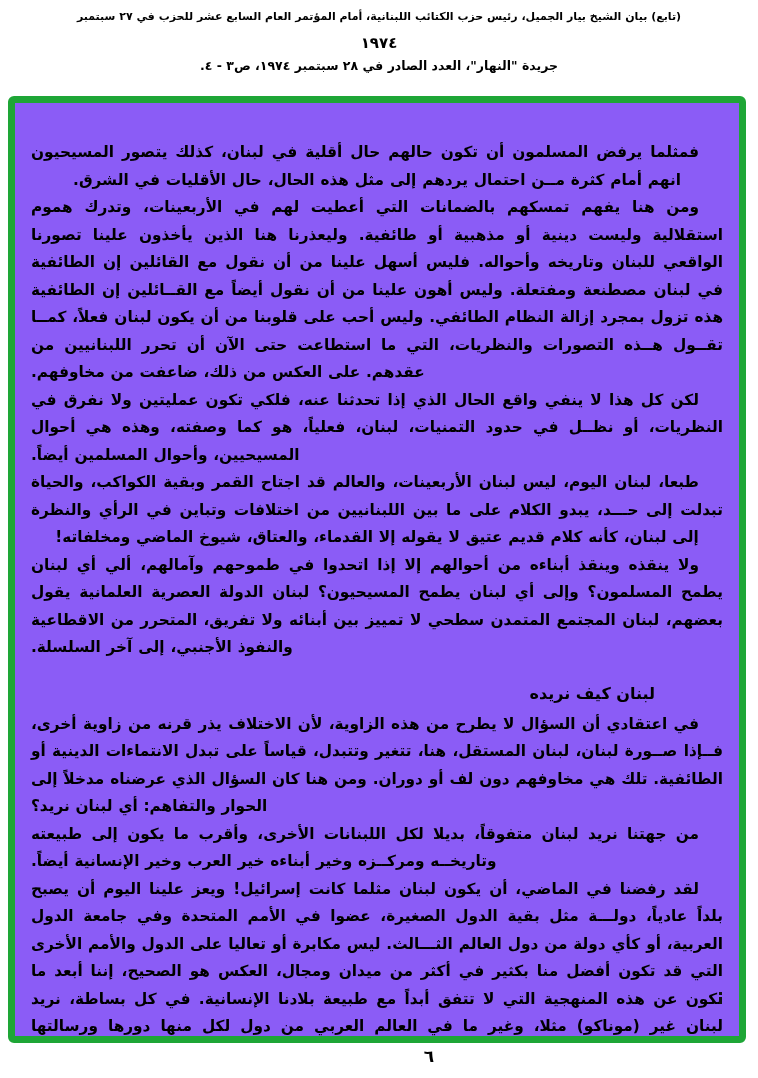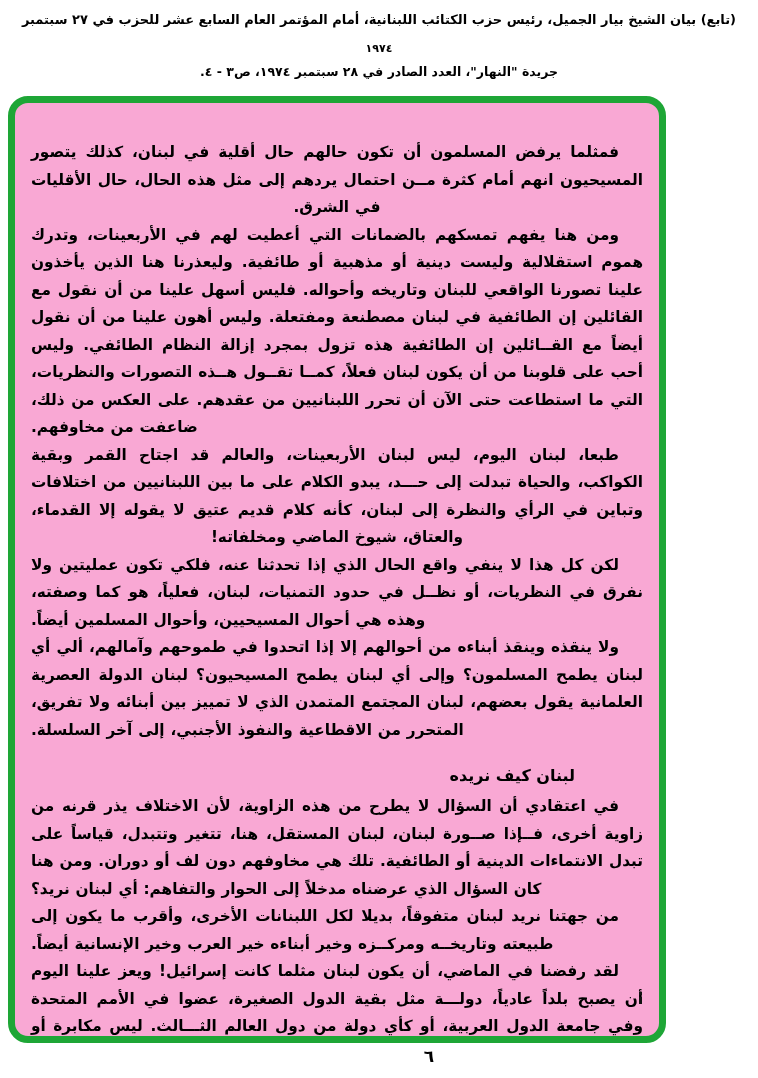--- a/index.html
+++ b/index.html
@@ -12,32 +12,32 @@
     color:#000;
     margin:0 auto;
   }
   
   .doc-header{
     position:absolute;top:6px;right:20px;left:20px;
     text-align:center;
     font-weight:bold;
     direction:rtl;
   }
-  .doc-header .t1{font-size:13px;line-height:28px;letter-spacing:0;}
-  .doc-header .t2{font-size:11px;line-height:22px;margin-top:4px;}
+  .doc-header .t1{font-size:11px;line-height:22px;letter-spacing:0;}
+  .doc-header .t2{font-size:15px;line-height:22px;margin-top:4px;}
   .doc-header .t3{font-size:12.5px;line-height:18px;margin-top:3px;}
   
   .green-box{
     position:absolute;
     left:8px;top:96px;
-    width:658px;height:947px;
+    width:738px;height:947px;
     box-sizing:border-box;
     border:7px solid #1EA636;
-    border-radius:20px;
-    background:#f9a8d4;
+    border-radius:6px;
+    background:#8b5cf6;
     padding:36px 16px 14px 16px;
     overflow:hidden;
   }
   
   .para{
     margin:0;
     direction:rtl;
     text-align:justify;
     text-align-last:left;
     text-indent:24px;
@@ -89,23 +89,23 @@
 
   <div class="doc-header">
     <div class="t1">(تابع) بيان الشيخ بيار الجميل، رئيس حزب الكتائب اللبنانية، أمام المؤتمر العام السابع عشر للحزب في ٢٧ سبتمبر</div>
     <div class="t2">١٩٧٤</div>
     <div class="t3">جريدة "النهار"، العدد الصادر في ٢٨ سبتمبر ١٩٧٤، ص٣ - ٤.</div>
   </div>
 
   <div class="green-box">
     <p class="para last-center">فمثلما يرفض المسلمون أن تكون حالهم حال أقلية في لبنان، كذلك يتصور المسيحيون انهم أمام كثرة مــن احتمال يردهم إلى مثل هذه الحال، حال الأقليات في الشرق.</p>
     <p class="para">ومن هنا يفهم تمسكهم بالضمانات التي أعطيت لهم في الأربعينات، وتدرك هموم استقلالية وليست دينية أو مذهبية أو طائفية. وليعذرنا هنا الذين يأخذون علينا تصورنا الواقعي للبنان وتاريخه وأحواله. فليس أسهل علينا من أن نقول مع القائلين إن الطائفية في لبنان مصطنعة ومفتعلة. وليس أهون علينا من أن نقول أيضاً مع القــائلين إن الطائفية هذه تزول بمجرد إزالة النظام الطائفي. وليس أحب على قلوبنا من أن يكون لبنان فعلاً، كمــا تقــول هــذه التصورات والنظريات، التي ما استطاعت حتى الآن أن تحرر اللبنانيين من عقدهم. على العكس من ذلك، ضاعفت من مخاوفهم.</p>
+    <p class="para">لكن كل هذا لا ينفي واقع الحال الذي إذا تحدثنا عنه، فلكي تكون عمليتين ولا نفرق في النظريات، أو نظــل في حدود التمنيات، لبنان، فعلياً، هو كما وصفته، وهذه هي أحوال المسيحيين، وأحوال المسلمين أيضاً.</p>
     <p class="para last-center">طبعا، لبنان اليوم، ليس لبنان الأربعينات، والعالم قد اجتاح القمر وبقية الكواكب، والحياة تبدلت إلى حـــد، يبدو الكلام على ما بين اللبنانيين من اختلافات وتباين في الرأي والنظرة إلى لبنان، كأنه كلام قديم عتيق لا يقوله إلا القدماء، والعتاق، شيوخ الماضي ومخلفاته!</p>
-    <p class="para">لكن كل هذا لا ينفي واقع الحال الذي إذا تحدثنا عنه، فلكي تكون عمليتين ولا نفرق في النظريات، أو نظــل في حدود التمنيات، لبنان، فعلياً، هو كما وصفته، وهذه هي أحوال المسيحيين، وأحوال المسلمين أيضاً.</p>
-    <p class="para">ولا ينقذه وينقذ أبناءه من أحوالهم إلا إذا اتحدوا في طموحهم وآمالهم، ألي أي لبنان يطمح المسلمون؟ وإلى أي لبنان يطمح المسيحيون؟ لبنان الدولة العصرية العلمانية يقول بعضهم، لبنان المجتمع المتمدن الذي لا تمييز بين أبنائه ولا تفريق، المتحرر من الاقطاعية والنفوذ الأجنبي، إلى آخر السلسلة.</p>
+    <p class="para">ولا ينقذه وينقذ أبناءه من أحوالهم إلا إذا اتحدوا في طموحهم وآمالهم، ألي أي لبنان يطمح المسلمون؟ وإلى أي لبنان يطمح المسيحيون؟ لبنان الدولة العصرية العلمانية يقول بعضهم، لبنان المجتمع المتمدن سطحي لا تمييز بين أبنائه ولا تفريق، المتحرر من الاقطاعية والنفوذ الأجنبي، إلى آخر السلسلة.</p>
 
     <h2 class="subheading">لبنان كيف نريده</h2>
 
     <p class="para">في اعتقادي أن السؤال لا يطرح من هذه الزاوية، لأن الاختلاف يذر قرنه من زاوية أخرى، فــإذا صــورة لبنان، لبنان المستقل، هنا، تتغير وتتبدل، قياساً على تبدل الانتماءات الدينية أو الطائفية. تلك هي مخاوفهم دون لف أو دوران. ومن هنا كان السؤال الذي عرضناه مدخلاً إلى الحوار والتفاهم: أي لبنان نريد؟</p>
     <p class="para">من جهتنا نريد لبنان متفوقاً، بديلا لكل اللبنانات الأخرى، وأقرب ما يكون إلى طبيعته وتاريخــه ومركــزه وخير أبناءه خير العرب وخير الإنسانية أيضاً.</p>
     <p class="para last-right">لقد رفضنا في الماضي، أن يكون لبنان مثلما كانت إسرائيل! ويعز علينا اليوم أن يصبح بلداً عادياً، دولـــة مثل بقية الدول الصغيرة، عضوا في الأمم المتحدة وفي جامعة الدول العربية، أو كأي دولة من دول العالم الثـــالث. ليس مكابرة أو تعاليا على الدول والأمم الأخرى التي قد تكون أفضل منا بكثير في أكثر من ميدان ومجال، العكس هو الصحيح، إننا أبعد ما نكون عن هذه المنهجية التي لا تتفق أبداً مع طبيعة بلادنا الإنسانية. في كل بساطة، نريد لبنان غير (موناكو) مثلا، وغير ما في العالم العربي من دول لكل منها دورها ورسالتها ومركزها ومكانتها. نريد أن نضيف شيئاً جديداً إلى القوى العربية، ودوراً آخر غير الأدوار الأخرى. إذا ما فضلنا وما الذي يبرر وجودنا كوطــن ســيد مستقل، إذا كانت المسألة فقط مسألة تعايش سطحي بين مسيحيين ومسلمين؟ وما فضلنا وما يبرر وجودنا، إذا كانت المسألة صوتاً إضافيا في جامعة الدول العربية أو في المنظمات والمحافل الدولية.</p>
 
     <span class="ink-spot"></span>
   </div>
 

